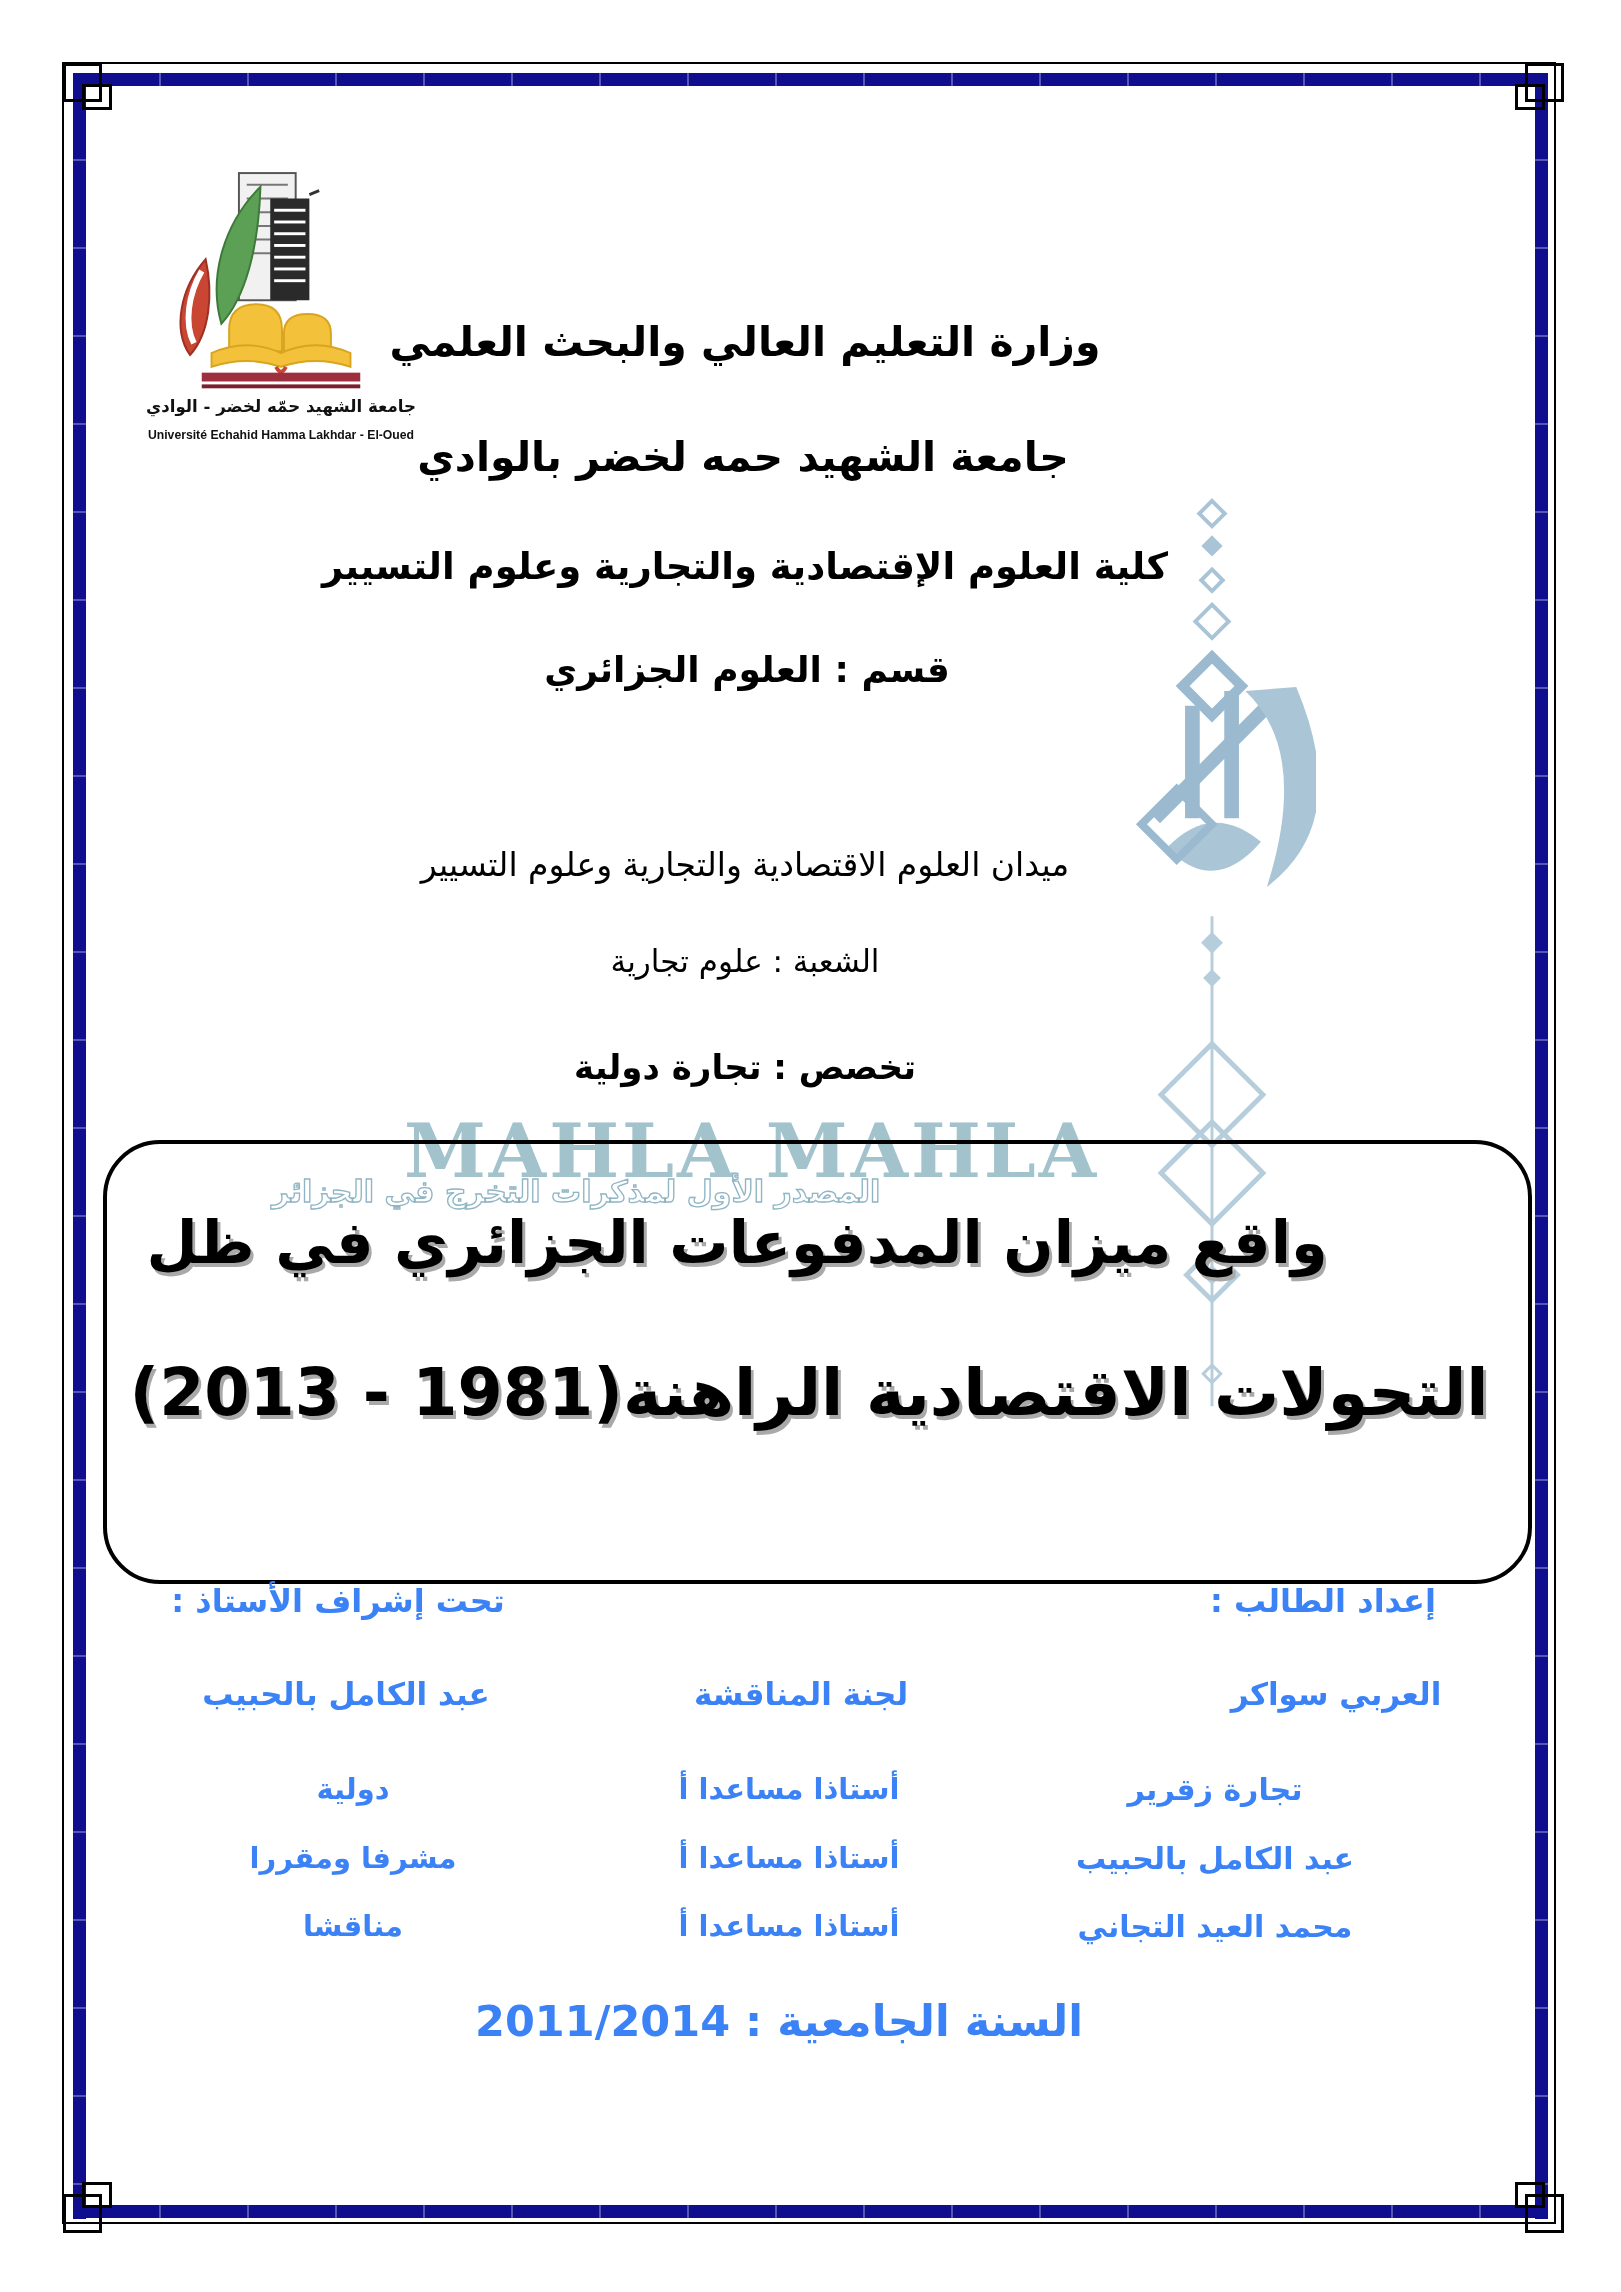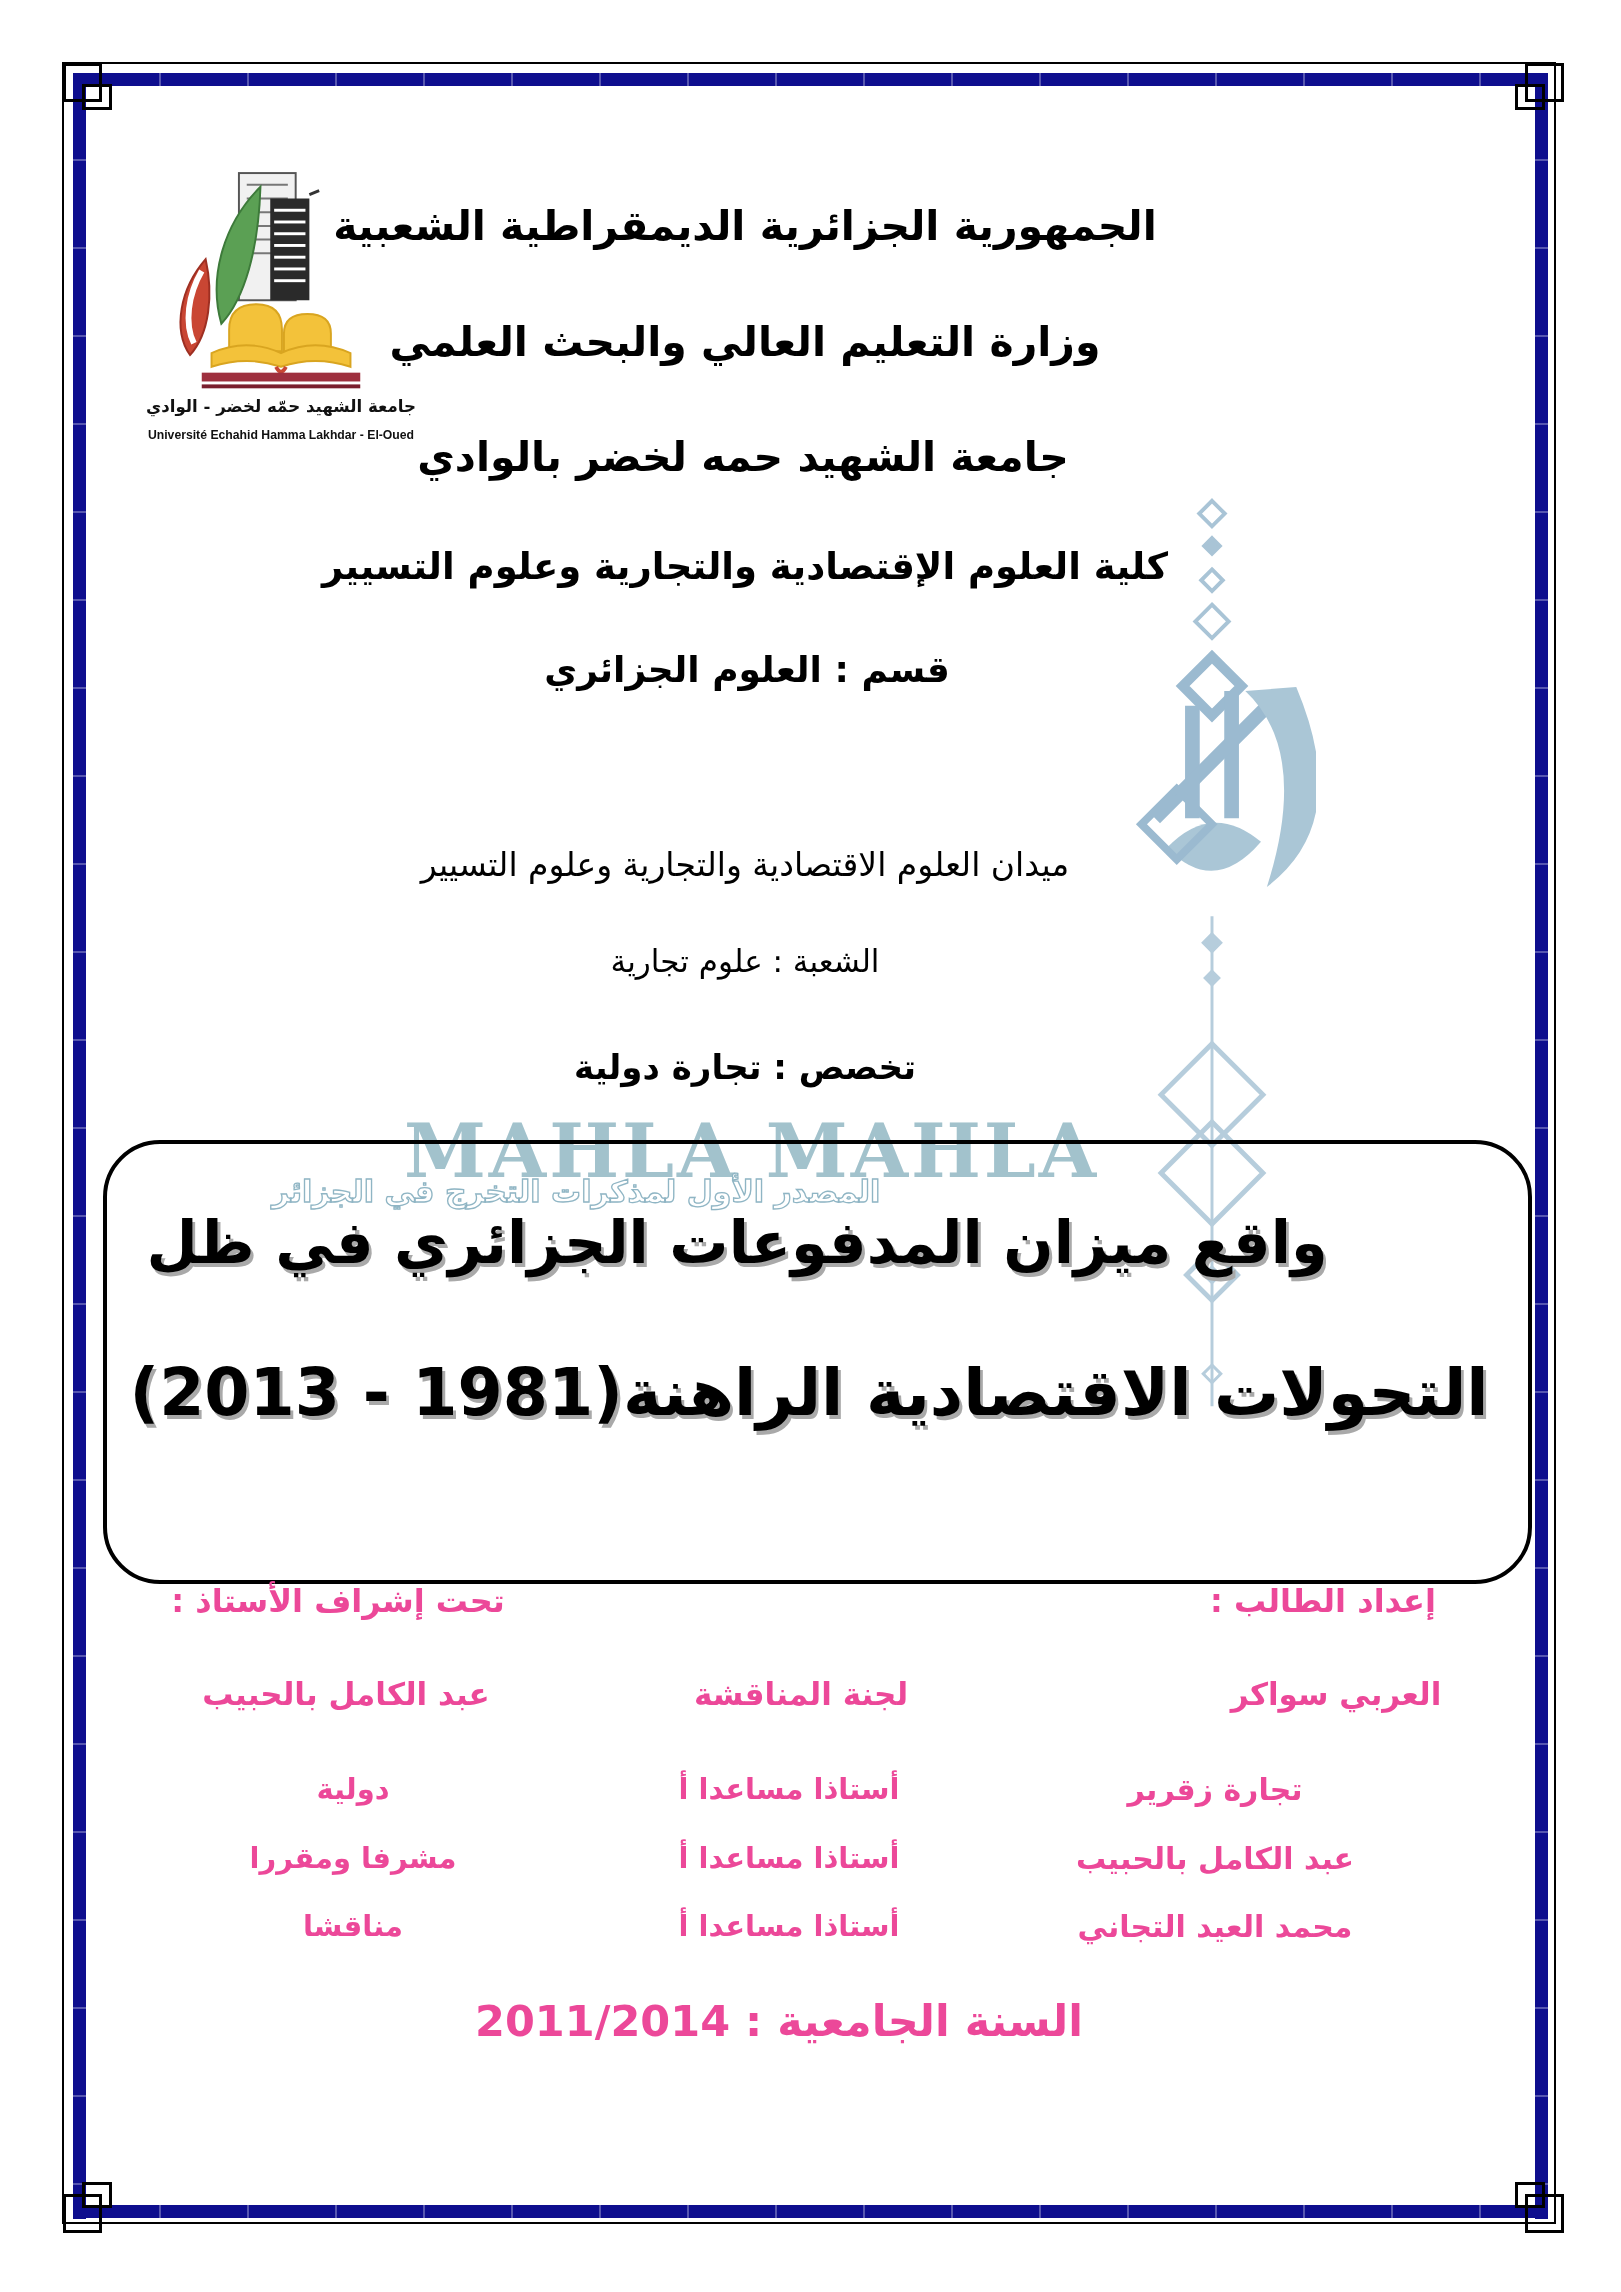--- a/index.html
+++ b/index.html
@@ -52,21 +52,21 @@
     border:4.9px solid #000;border-radius:57px;background:transparent;z-index:4;
   }
   .title-line{
     position:absolute;white-space:nowrap;font-weight:bold;color:#000;
     text-shadow:2.9px 3.9px 0 #a9a9a9;direction:rtl;transform:translateX(-50%);z-index:5;
   }
   .title-1{left:737px;top:1208px;font-size:59px;}
   .title-2{left:809px;top:1355px;font-size:65px;}
   
   .cell{
-    position:absolute;white-space:nowrap;font-weight:bold;color:#ec4899;
+    position:absolute;white-space:nowrap;font-weight:bold;color:#3b82f6;
     transform:translateX(-50%);direction:rtl;z-index:5;
   }
   
   .ornament{position:absolute;left:1108px;top:495px;z-index:1;}
   .logo{position:absolute;left:145px;top:165px;z-index:2;}
 </style>
 </head>
 <body>
 
 <div class="page">
@@ -135,21 +135,20 @@
       <path d="M142 190 L142 172 Q142 152 166 152 Q190 152 190 172 L190 190 Z" fill="#f3c23a" stroke="#d9a520" stroke-width="2"></path>
       <path d="M68 192 Q104 176 139 192 Q174 176 210 192 L210 206 Q174 194 139 206 Q104 194 68 206 Z" fill="#f3c23a" stroke="#d9a520" stroke-width="2"></path>
       <path d="M134 206 q5 10 10 0" fill="none" stroke="#c94633" stroke-width="4"></path>
     </g>
     <rect x="58" y="212" width="162" height="9" fill="#9e2f3e"></rect>
     <rect x="58" y="224" width="162" height="4" fill="#7a1f2e"></rect>
     <text x="139" y="252" text-anchor="middle" font-family="DejaVu Sans, sans-serif" font-size="17" font-weight="bold" fill="#111" direction="rtl">جامعة الشهيد حمّه لخضر - الوادي</text>
     <text x="139" y="280" text-anchor="middle" font-family="Liberation Sans, sans-serif" font-size="12.5" font-weight="bold" fill="#111">Université Echahid Hamma Lakhdar - El-Oued</text>
   </svg>
 
-  <div class="hline b" style="left:745px;top:202px;font-size:41px;">الجمهورية الجزائرية الديمقراطية الشعبية</div>
   <div class="hline b" style="left:745px;top:318px;font-size:41px;">وزارة التعليم العالي والبحث العلمي</div>
   <div class="hline b" style="left:743px;top:433px;font-size:41px;">جامعة الشهيد حمه لخضر بالوادي</div>
   <div class="hline b" style="left:745px;top:545px;font-size:37px;">كلية العلوم الإقتصادية والتجارية وعلوم التسيير</div>
   <div class="hline b" style="left:747px;top:649px;font-size:36px;">قسم : العلوم الجزائري</div>
   <div class="hline" style="left:745px;top:845px;font-size:33px;">ميدان العلوم الاقتصادية والتجارية وعلوم التسيير</div>
   <div class="hline" style="left:745px;top:943px;font-size:31px;">الشعبة : علوم تجارية</div>
   <div class="hline b" style="left:745px;top:1047px;font-size:34px;">تخصص : تجارة دولية</div>
 
   <div class="wm-brand">MAHLA MAHLA</div>
   <div class="wm-tagline">المصدر الأول لمذكرات التخرج في الجزائر</div>

